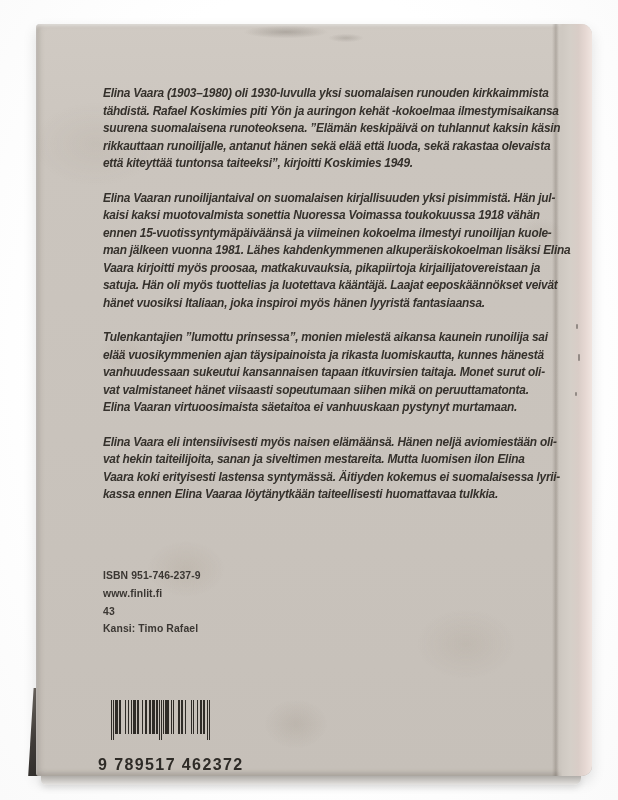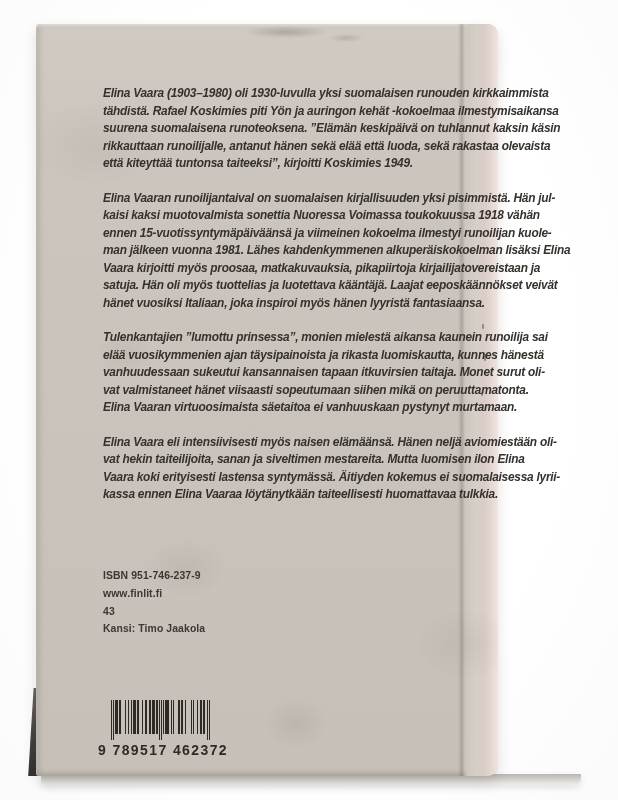--- a/index.html
+++ b/index.html
@@ -20,21 +20,21 @@
   
   .page-edge-strip{
     position:absolute;left:41px;top:774px;width:540px;height:11px;
     background:linear-gradient(180deg,#b9b5b0,#d8d5d1 55%,#efedeb);
     border-radius:0 0 7px 5px;
     box-shadow:0 3px 6px rgba(0,0,0,.10);
     z-index:1;
   }
 
   .book{
-    position:absolute;left:36px;top:24px;width:462px;height:752px;
+    position:absolute;left:36px;top:24px;width:556px;height:752px;
     background:linear-gradient(180deg,#d0cac3 0%, #cbc5be 18%, #c9c3bc 55%, #c6c0b9 100%);
     border-radius:4px 11px 10px 3px;
     box-shadow:
       inset 0 2px 3px rgba(255,255,255,.45),
       inset 3px 0 6px rgba(80,72,64,.18),
       inset 0 -3px 5px rgba(80,72,64,.18),
       0 6px 14px rgba(0,0,0,.12);
     z-index:2;
   }
 
@@ -88,22 +88,22 @@
 
   
   .barcode{position:absolute;left:62px;top:676px;width:120px;}
   .bars{
     display:flex;align-items:flex-start;width:99px;height:41px;margin-left:13px;
   }
   .module{flex:1 0 auto;height:34px;}
   .module.on{background:#2e2b27;}
   .module.guard{height:40px;}
   .digits{
-    margin-top:1px;margin-left:0;
-    font-weight:700;font-size:14px;letter-spacing:1.4px;
+    margin-top:15px;margin-left:0;
+    font-weight:700;font-size:16px;letter-spacing:1.4px;
     color:#2e2b27;white-space:pre;
   }
 </style>
 </head>
 <body>
 
 <div class="photo">
 
   <div class="dark-wedge"></div>
   <div class="page-edge-strip"></div>
@@ -137,21 +137,21 @@
       <p class="para">Elina Vaara eli intensiivisesti myös naisen elämäänsä. Hänen neljä aviomiestään oli-
 vat hekin taiteilijoita, sanan ja siveltimen mestareita. Mutta luomisen ilon Elina
 Vaara koki erityisesti lastensa syntymässä. Äitiyden kokemus ei suomalaisessa lyrii-
 kassa ennen Elina Vaaraa löytänytkään taiteellisesti huomattavaa tulkkia.</p>
     </div>
 
     <div class="info-block">
       <div class="info-line">ISBN 951-746-237-9</div>
       <div class="info-line">www.finlit.fi</div>
       <div class="info-line">43</div>
-      <div class="info-line">Kansi: Timo Jaakola</div>
+      <div class="info-line">Kansi: Timo Rafael</div>
     </div>
 
     <div class="barcode">
       <div class="bars">
           <div class="module on guard"></div>
           <div class="module guard"></div>
           <div class="module on guard"></div>
           <div class="module"></div>
           <div class="module on"></div>
           <div class="module on"></div>

